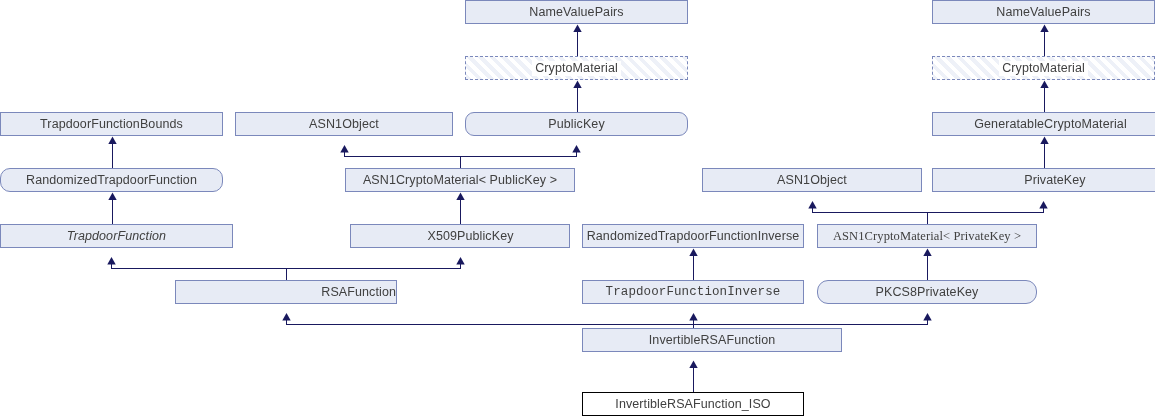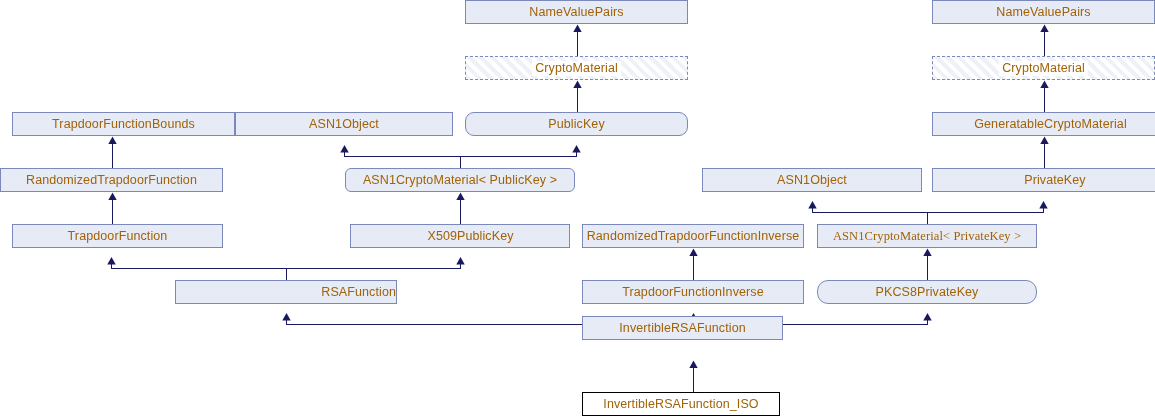--- a/index.html
+++ b/index.html
@@ -26,21 +26,21 @@
     height: 416px;
     pointer-events: none;
   }
   .node {
     position: absolute;
     box-sizing: border-box;
     height: 24px;
     line-height: 22px;
     text-align: center;
     font-size: 12.5px;
-    color: #a16207;
+    color: #404040;
     white-space: nowrap;
     overflow: hidden;
     letter-spacing: 0.1px;
     background: #e7ebf5;
     border: 1px solid #7b88bb;
     z-index: 2;
   }
   .node.abstract {
     border: 1px dashed #7b88bb;
     background-color: #ffffff;
@@ -117,31 +117,31 @@
       <path d="M693.5,324.5 L693.5,319.5" stroke="#19195e" stroke-width="1.4" fill="none" shape-rendering="crispEdges"></path>
       <polygon points="689.3,320.5 697.7,320.5 693.5,313" fill="#19195e"></polygon>
       <path d="M927.5,324.5 L927.5,319.5" stroke="#19195e" stroke-width="1.4" fill="none" shape-rendering="crispEdges"></path>
       <polygon points="923.3,320.5 931.7,320.5 927.5,313" fill="#19195e"></polygon>
     </svg>
   <div id="node-layer">
       <div class="node" style="left: 465px; top: 0px; width: 223px;"><span class="node-label">NameValuePairs</span></div>
       <div class="node" style="left: 932px; top: 0px; width: 223px;"><span class="node-label">NameValuePairs</span></div>
       <div class="node abstract" style="left: 465px; top: 56px; width: 223px;"><span class="node-label">CryptoMaterial</span></div>
       <div class="node abstract" style="left: 932px; top: 56px; width: 223px;"><span class="node-label">CryptoMaterial</span></div>
-      <div class="node" style="left: 0px; top: 112px; width: 223px; margin-left: 12px;"><span class="node-label">TrapdoorFunctionBounds</span></div>
+      <div class="node" style="left: 0px; top: 112px; width: 223px;"><span class="node-label">TrapdoorFunctionBounds</span></div>
       <div class="node" style="left: 235px; top: 112px; width: 218px;"><span class="node-label">ASN1Object</span></div>
       <div class="node" style="left: 465px; top: 112px; width: 223px; border-radius: 9px;"><span class="node-label">PublicKey</span></div>
       <div class="node" style="left: 932px; top: 112px; width: 237px; text-align: center;"><span class="node-label">GeneratableCryptoMaterial</span></div>
-      <div class="node" style="left: 0px; top: 168px; width: 223px;"><span class="node-label">RandomizedTrapdoorFunction</span></div>
-      <div class="node" style="left: 345px; top: 168px; width: 230px; border-radius: 6px;"><span class="node-label">ASN1CryptoMaterial&lt; PublicKey &gt;</span></div>
+      <div class="node" style="left: 0px; top: 168px; width: 223px; border-radius: 10px;"><span class="node-label">RandomizedTrapdoorFunction</span></div>
+      <div class="node" style="left: 345px; top: 168px; width: 230px;"><span class="node-label">ASN1CryptoMaterial&lt; PublicKey &gt;</span></div>
       <div class="node" style="left: 702px; top: 168px; width: 220px;"><span class="node-label">ASN1Object</span></div>
       <div class="node" style="left: 932px; top: 168px; width: 246px; text-align: center;"><span class="node-label">PrivateKey</span></div>
-      <div class="node" style="left: 12px; top: 224px; width: 211px;"><span class="node-label">TrapdoorFunction</span></div>
+      <div class="node" style="left: 0px; top: 224px; width: 233px; font-style: italic;"><span class="node-label">TrapdoorFunction</span></div>
       <div class="node" style="left: 350px; top: 224px; width: 220px; padding-left: 21px;"><span class="node-label">X509PublicKey</span></div>
       <div class="node" style="left: 582px; top: 224px; width: 222px;"><span class="node-label">RandomizedTrapdoorFunctionInverse</span></div>
       <div class="node" style="left: 817px; top: 224px; width: 220px; font-family: Liberation Serif, serif;"><span class="node-label">ASN1CryptoMaterial&lt; PrivateKey &gt;</span></div>
       <div class="node" style="left: 175px; top: 280px; width: 222px; text-align: right;"><span class="node-label">RSAFunction</span></div>
-      <div class="node" style="left: 582px; top: 280px; width: 222px;"><span class="node-label">TrapdoorFunctionInverse</span></div>
+      <div class="node" style="left: 582px; top: 280px; width: 222px; font-family: Liberation Mono, monospace;"><span class="node-label">TrapdoorFunctionInverse</span></div>
       <div class="node" style="left: 817px; top: 280px; width: 220px; border-radius: 11px;"><span class="node-label">PKCS8PrivateKey</span></div>
-      <div class="node" style="left: 582px; top: 316px; width: 201px;"><span class="node-label">InvertibleRSAFunction</span></div>
-      <div class="node current" style="left: 582px; top: 392px; width: 198px;"><span class="node-label">InvertibleRSAFunction_ISO</span></div>
+      <div class="node" style="left: 582px; top: 328px; width: 260px;"><span class="node-label">InvertibleRSAFunction</span></div>
+      <div class="node current" style="left: 582px; top: 392px; width: 222px;"><span class="node-label">InvertibleRSAFunction_ISO</span></div>
     </div>
 </div>
 
 </body></html>

